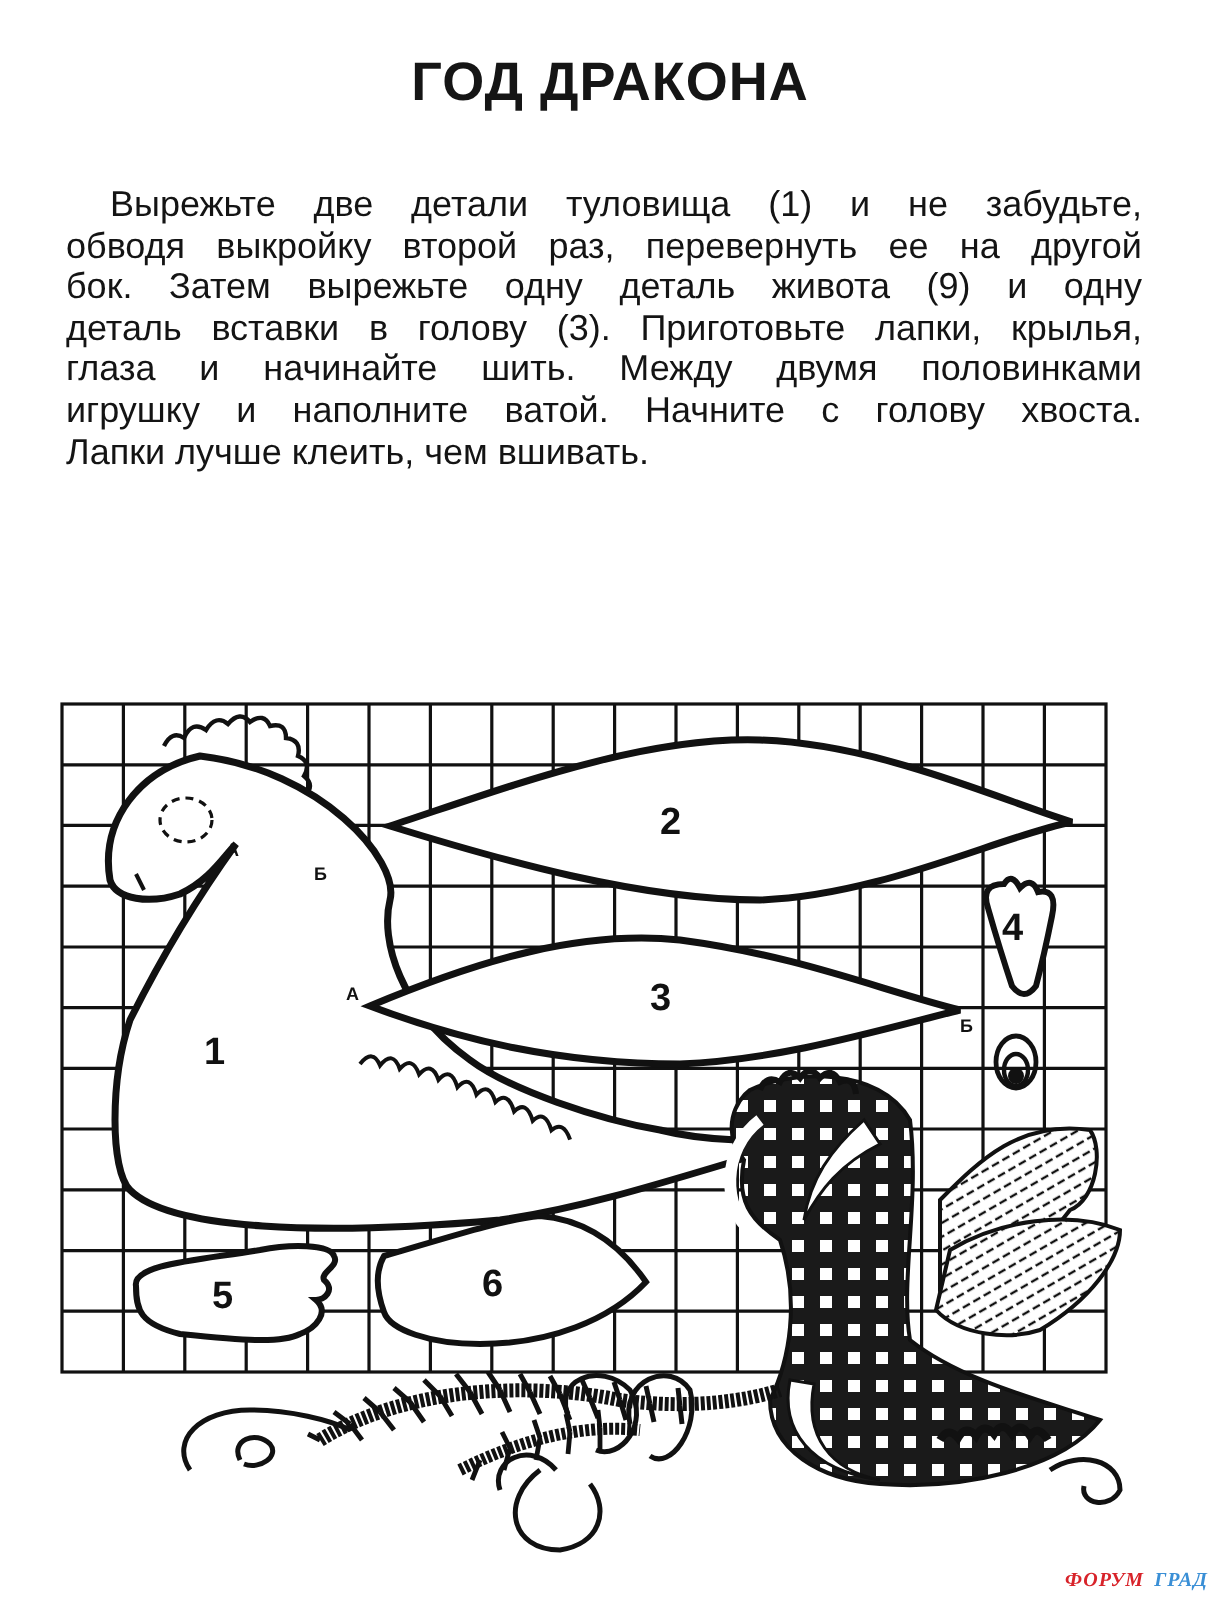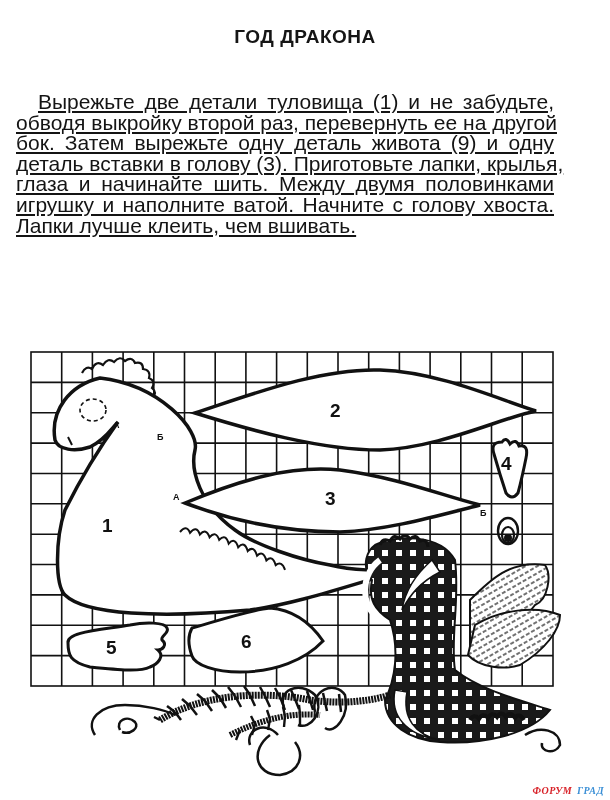--- a/index.html
+++ b/index.html
@@ -1,26 +1,25 @@
 <!DOCTYPE html>
 <html><head>
   <meta charset="utf-8">
   <style>
     html, body { margin: 0; padding: 0; background: #ffffff; }
     body { width: 610px; height: 800px; position: relative; overflow: hidden; font-family: "Liberation Sans", sans-serif; color: #111; }
     .title {
       position: absolute; left: 0; top: 26px; width: 610px; text-align: center;
-      font-family: "Liberation Sans", sans-serif; font-weight: bold; font-size: 19px;
+      font-family: "Liberation Sans", sans-serif; font-weight: bold; font-size: 27px;
       letter-spacing: 0.5px; color: #151515;
     }
     .body-text {
-      position: absolute; left: 16px; top: 92px; width: 538px;
-      font-family: "Liberation Sans", sans-serif; font-size: 21px; line-height: 20.6px;
+      position: absolute; left: 33px; top: 92px; width: 538px;
+      font-family: "Liberation Sans", sans-serif; font-size: 18px; line-height: 20.6px;
       color: #141414;
-      text-decoration: underline;
     }
     .body-text .line { display: block; white-space: nowrap; text-align: justify; text-align-last: justify; }
     .body-text .line.last { text-align-last: left; }
     .body-text .line.first { text-indent: 22px; }
     .figure { position: absolute; left: 0; top: 340px; width: 610px; height: 440px; }
     .figure svg { position: absolute; left: 0; top: 0; }
     .piece-label { font-family: "Liberation Sans", sans-serif; font-weight: bold; font-size: 19px; fill: #111; }
     .point-label { font-family: "Liberation Sans", sans-serif; font-weight: bold; font-size: 9px; fill: #111; }
     .watermark {
       position: absolute; right: 6px; bottom: 4px;

